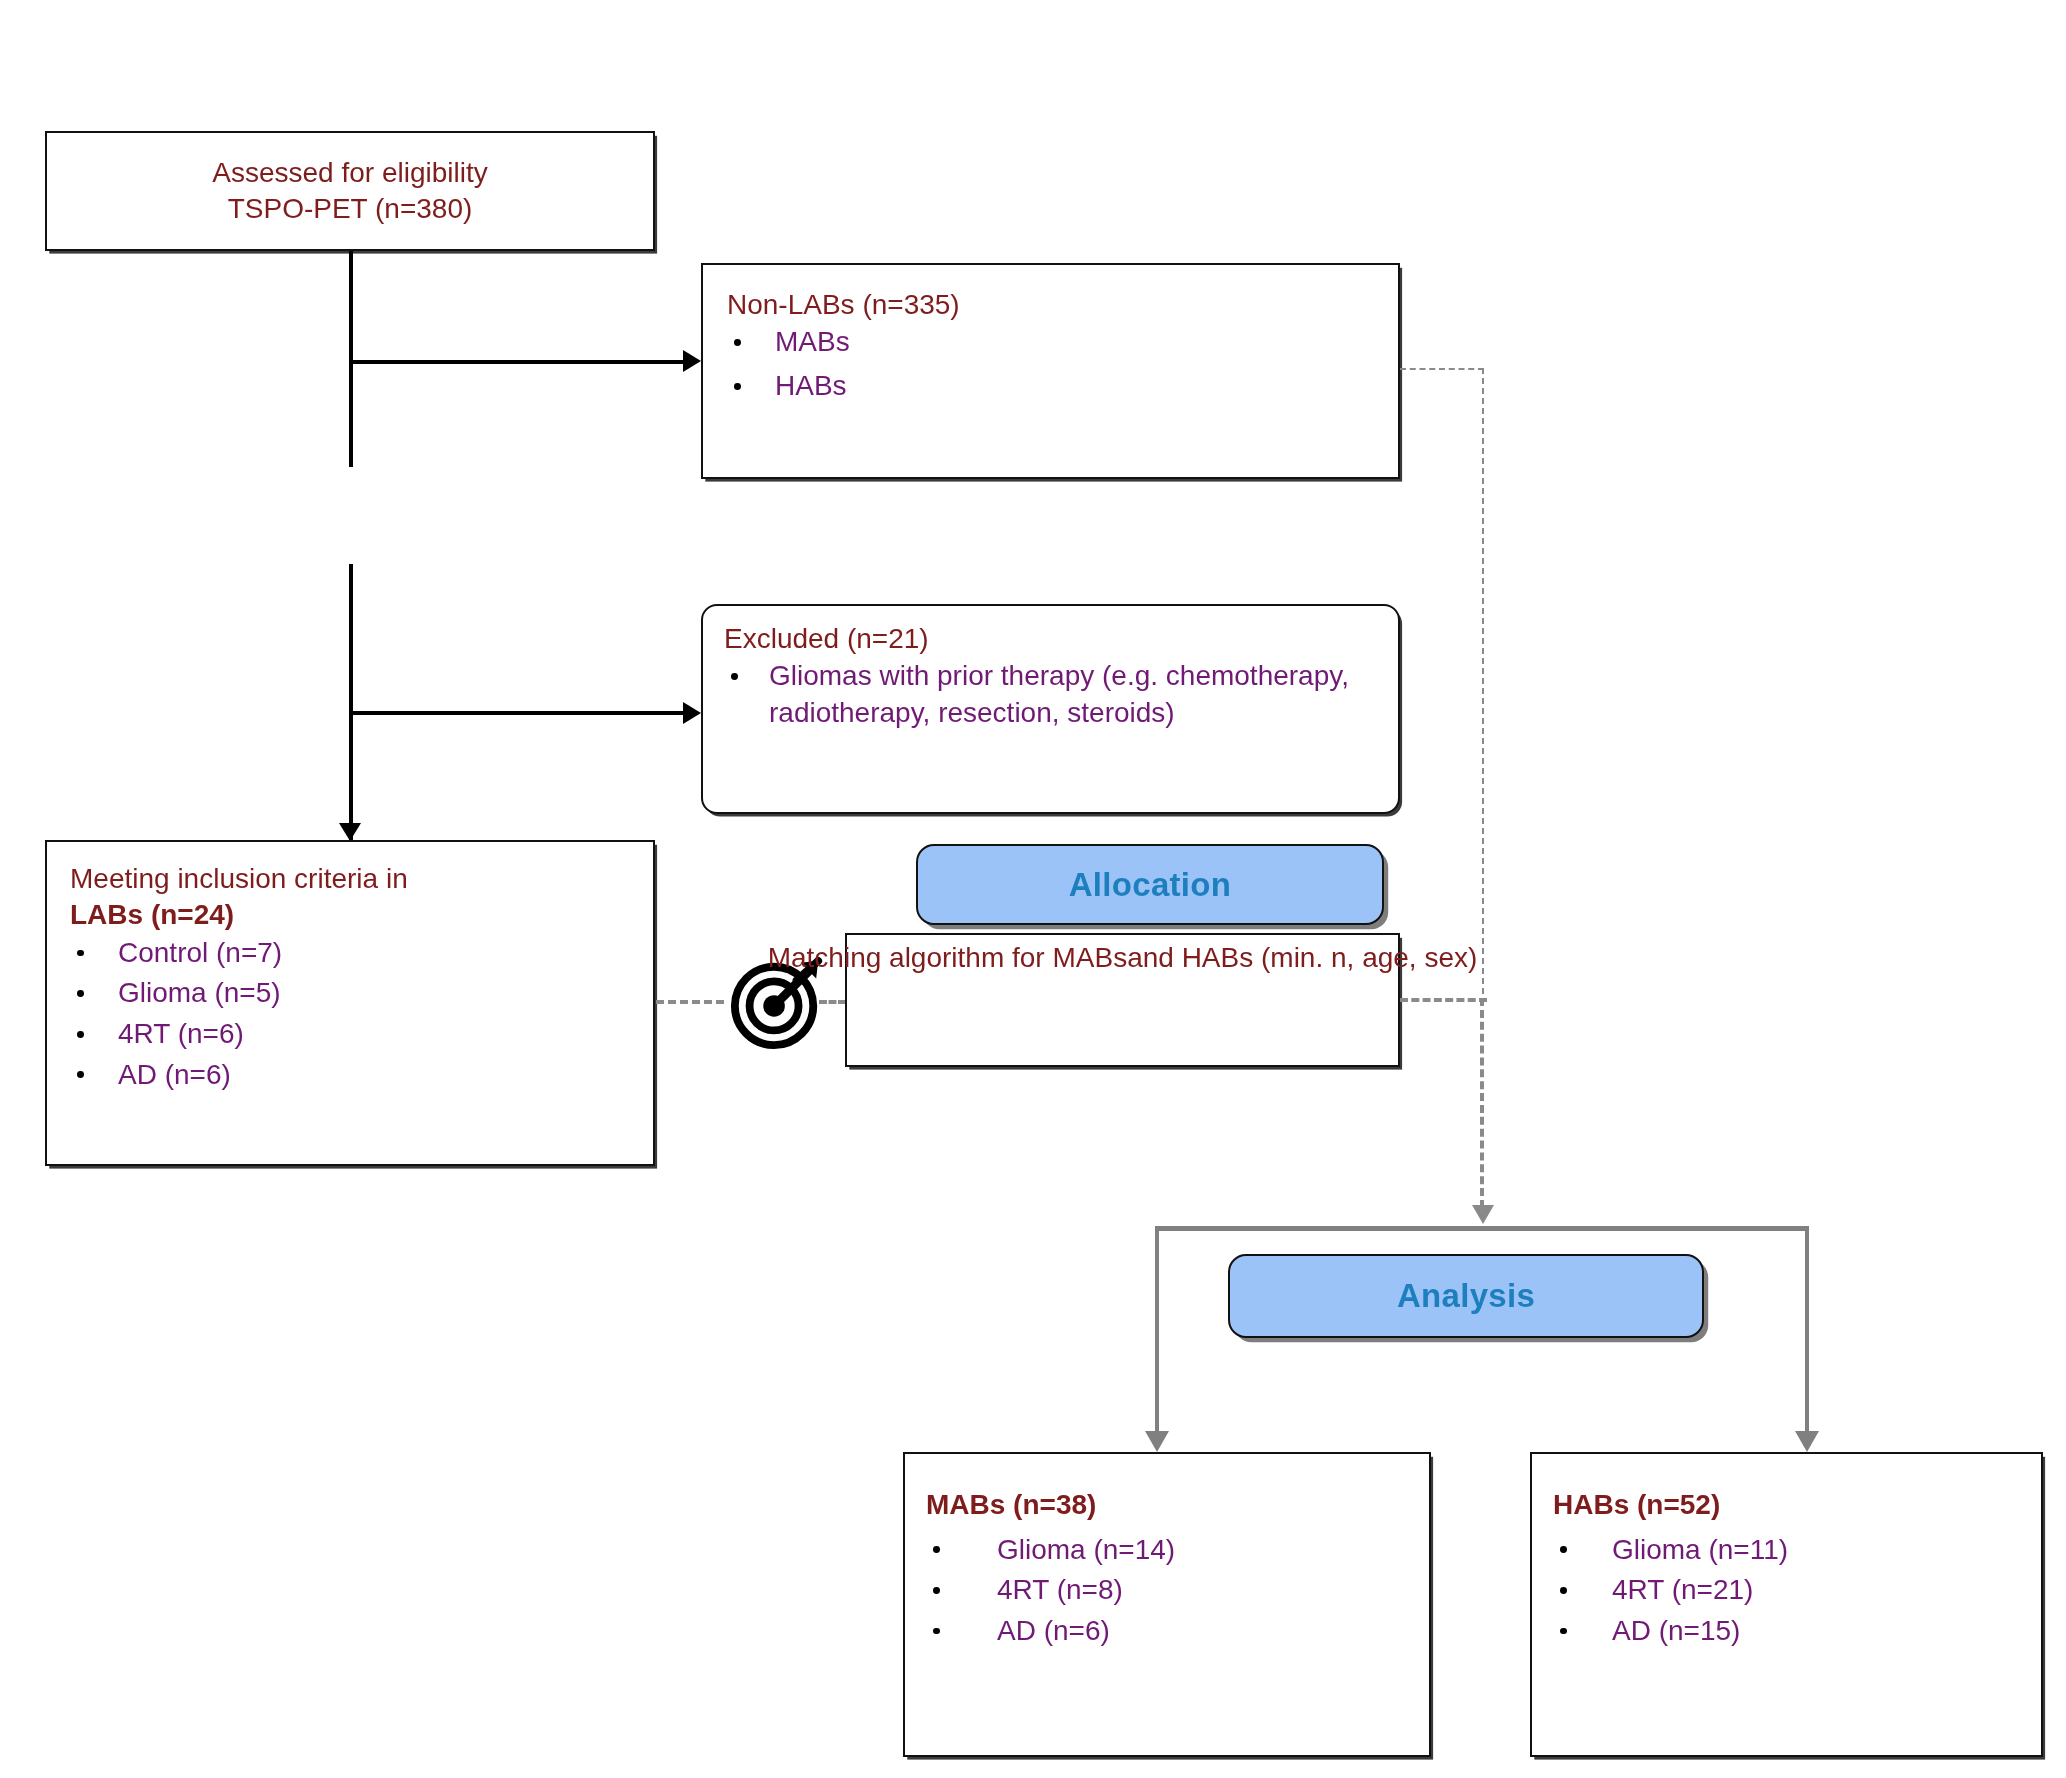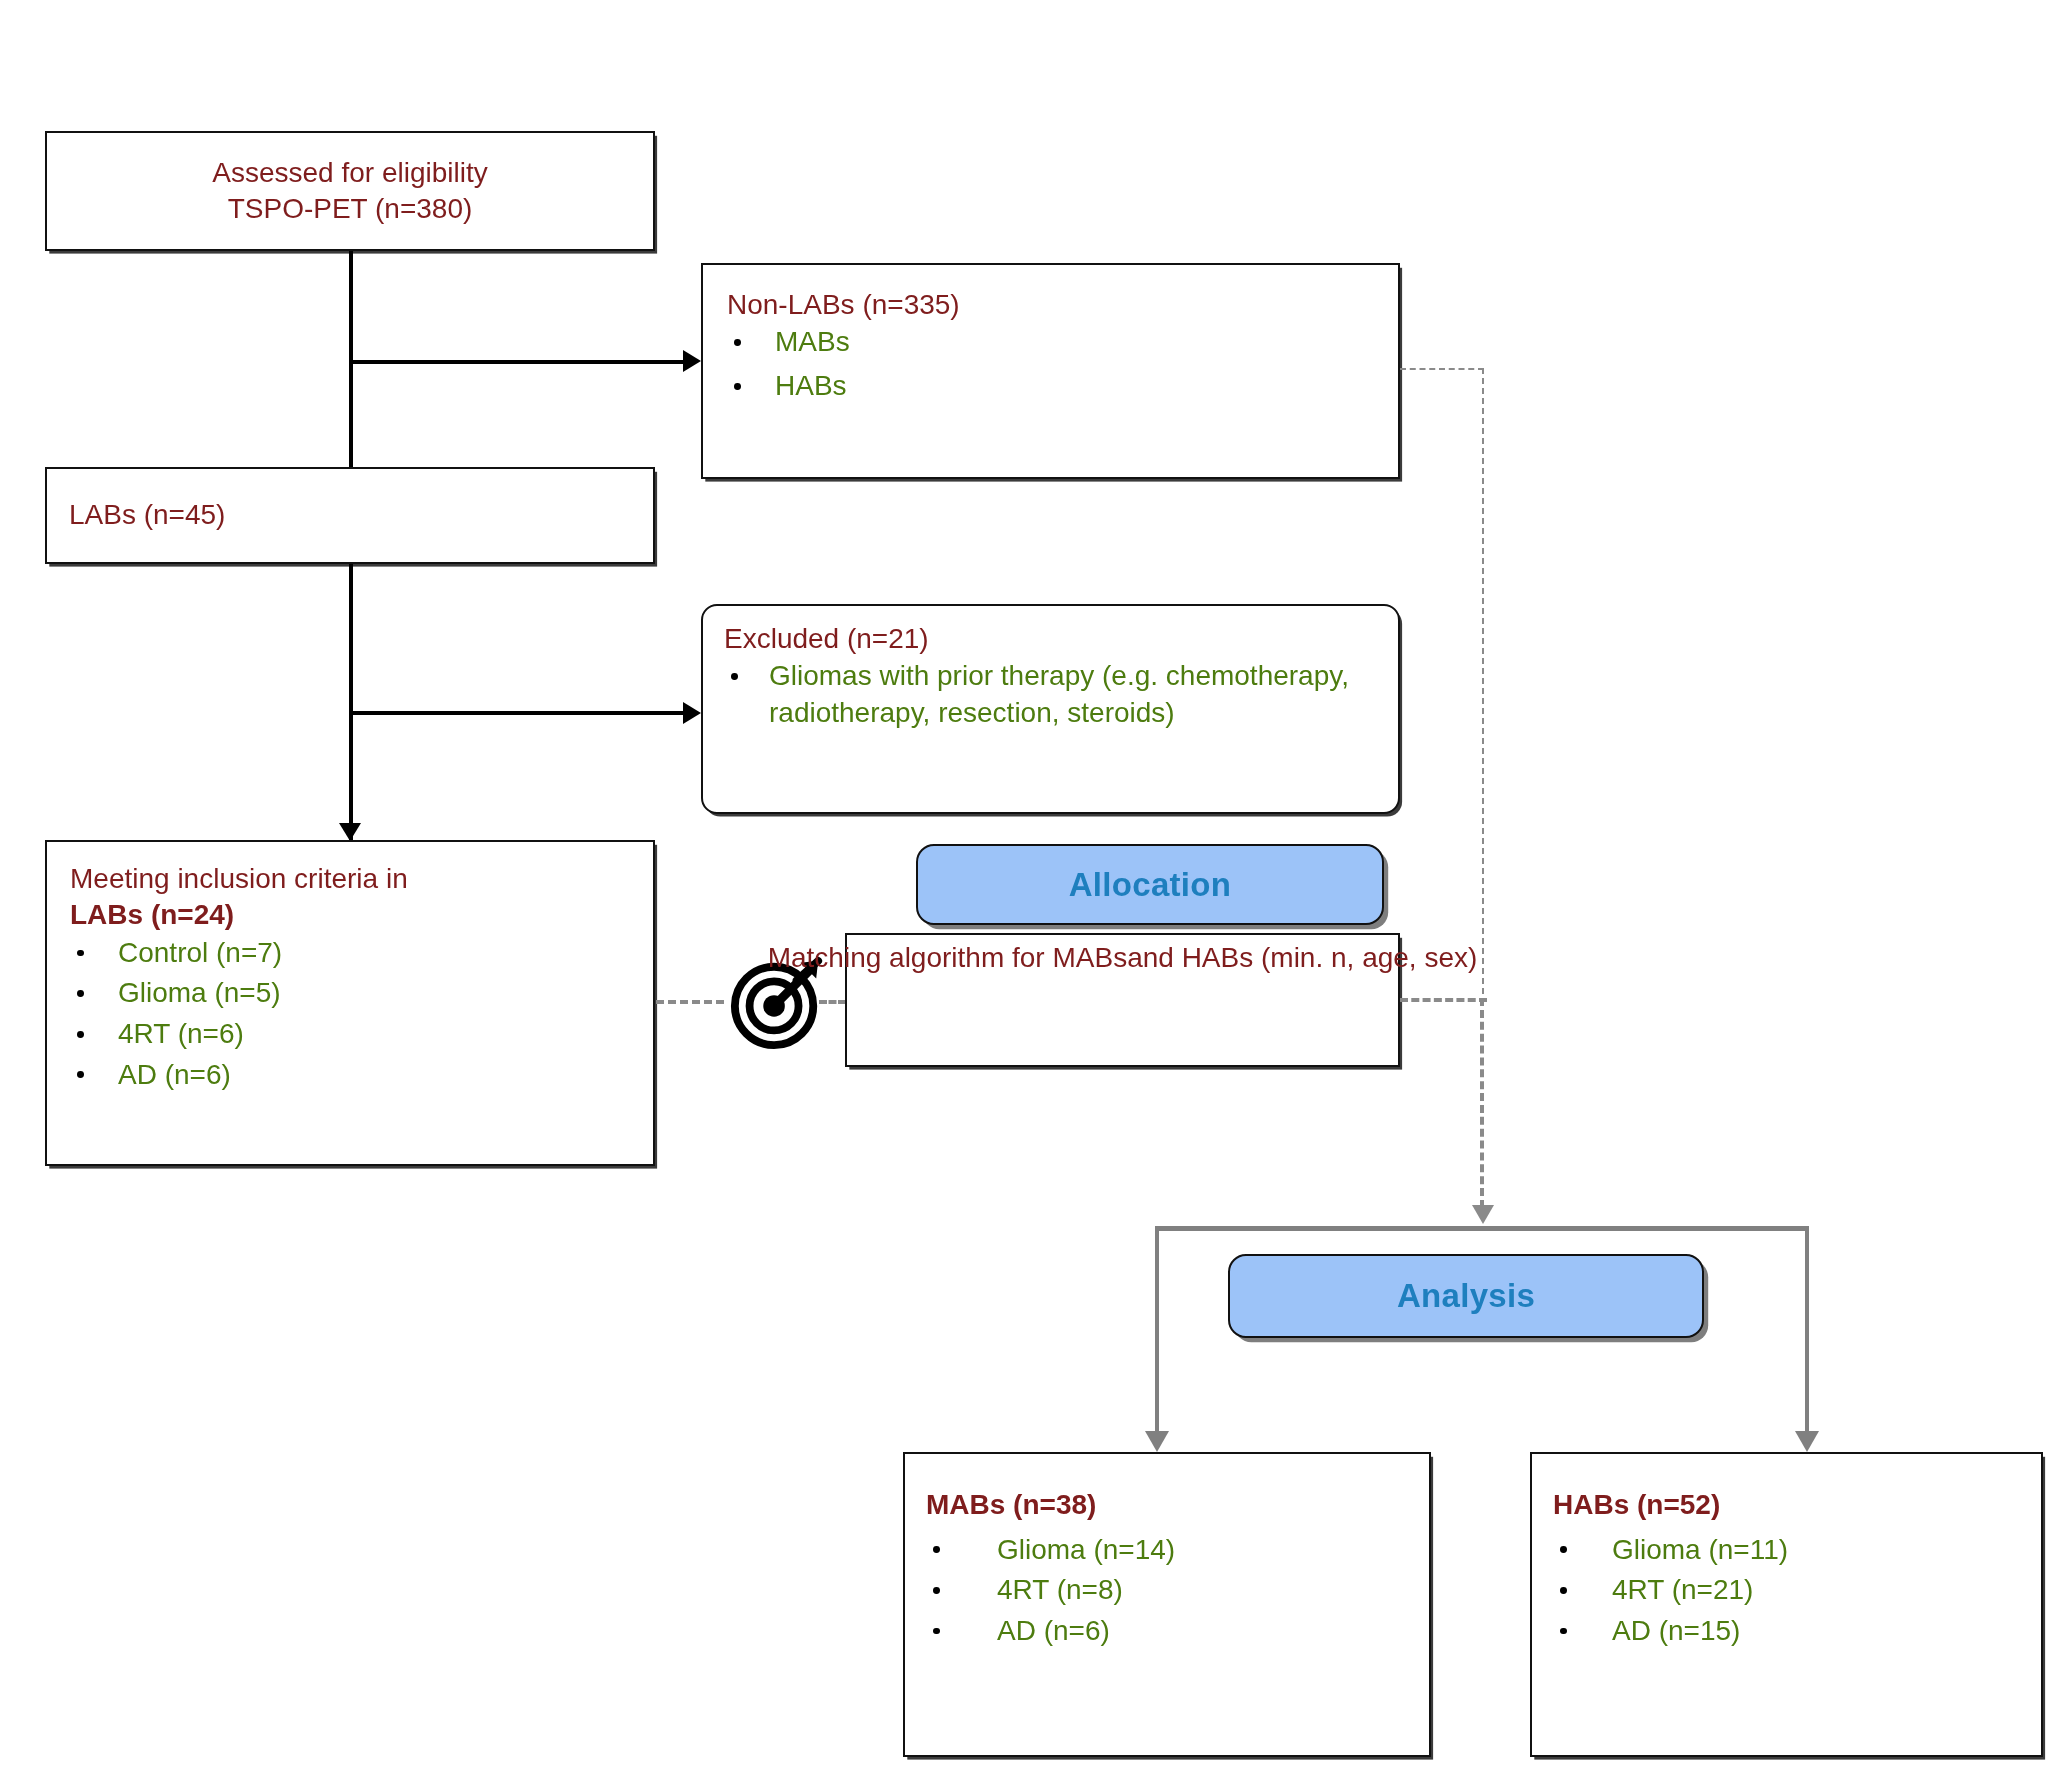--- a/index.html
+++ b/index.html
@@ -57,21 +57,21 @@
   }
   .box-line.bold { font-weight: bold; }
   ul.bullets {
     list-style: none;
     margin: 1.1px 0 0 0;
     padding: 0;
   }
   ul.bullets li {
     position: relative;
     font-size: 28px;
-    color: #4d7c0f;
+    color: #701a75;
     line-height: 1.30;
     padding-left: 48px;
     margin-bottom: 7.4px;
     white-space: nowrap;
   }
   ul.bullets li::before {
     content: "";
     position: absolute;
     left: 7.4px;
     top: 14.7px;
@@ -178,25 +178,20 @@
       <ul class="bullets">
         <li>MABs</li>
         <li>HABs</li>
       </ul>
     </div>
   </div>
 
   <div class="d-hline thin" style="left:1400px; top:368px; width:84px;"></div>
   <div class="d-vline thin" style="left:1482px; top:368px; height:626px;"></div>
 
-  <div class="flow-box" style="left:45px; top:467px; width:610px; height:97px;">
-    <div class="box-inner" style="display:flex;align-items:center;padding:0 22px;">
-      <div class="box-line">LABs (n=45)</div>
-    </div>
-  </div>
 
   <div class="vline" style="left:349px; top:564px; height:276px;"></div>
 
   <div class="hline" style="left:349px; top:711px; width:347px;"></div>
   <div class="arrow-right" style="left:683px; top:702px;"></div>
 
   <div class="arrow-down" style="left:339px; top:823px;"></div>
 
   <div class="flow-box" style="left:701px; top:604px; width:699px; height:210px;border-radius:16px;">
     <div class="box-inner" style="padding:14.7px 21px;">

